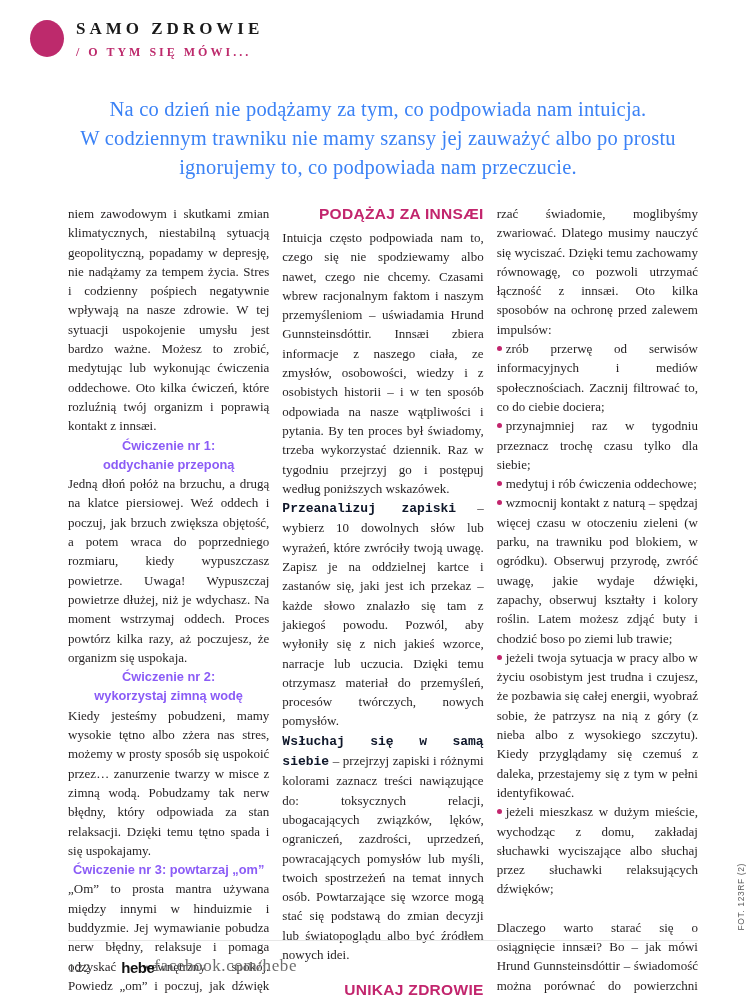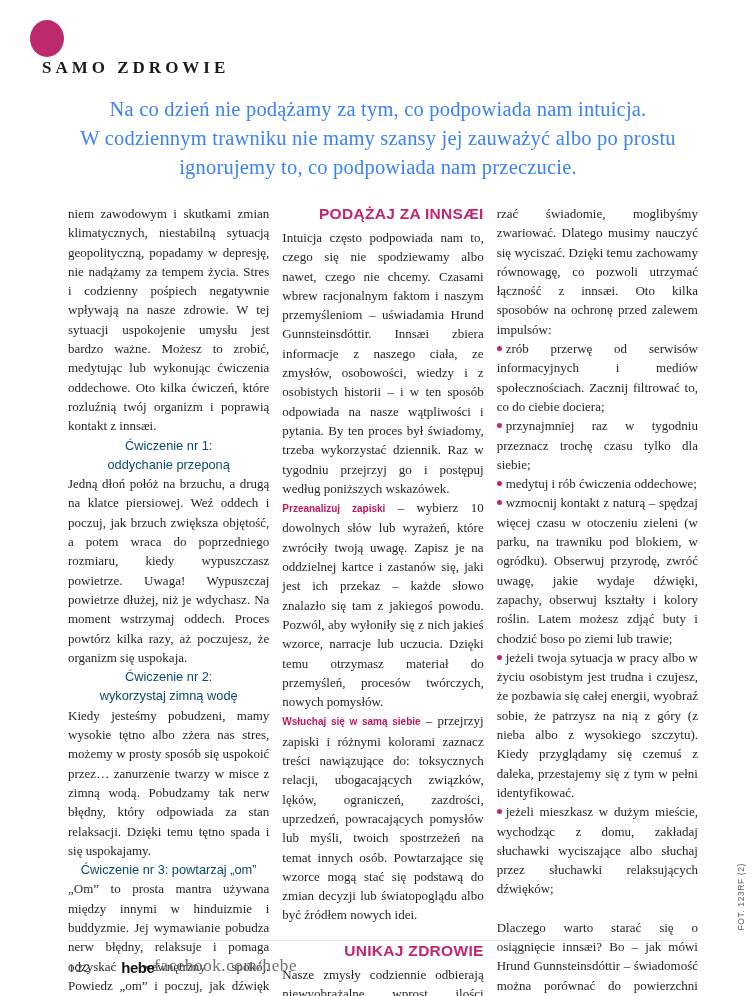--- a/index.html
+++ b/index.html
@@ -1,42 +1,42 @@
 <!DOCTYPE html>
 <html><head>
 <meta charset="utf-8">
 <style>
   html,body{margin:0;padding:0;background:#fff;}
   .page{position:relative;width:756px;height:996px;background:#ffffff;overflow:hidden;
         font-family:"Liberation Serif",serif;color:#231f20;}
 
   
-  .header{position:absolute;left:30px;top:18px;display:flex;align-items:flex-start;flex-direction:column;}
+  .header{position:absolute;left:30px;top:18px;display:flex;align-items:flex-start;}
   .dot{width:34px;height:37px;border-radius:50%;background:#bd2a6c;margin-top:2px;}
   .header-text{margin-left:12px;}
   .section-title{font-family:"Liberation Serif",serif;font-weight:700;font-size:17px;
                  letter-spacing:4px;color:#1a1a1a;line-height:22px;}
   .sub-title{font-family:"Liberation Serif",serif;font-weight:700;font-size:12px;
              letter-spacing:3px;color:#bd2a6c;line-height:18px;margin-top:3px;}
 
   
   .intro{position:absolute;left:48px;top:95px;width:660px;text-align:center;
          font-size:20.5px;line-height:29px;color:#3b82f6;font-weight:400;letter-spacing:.2px;}
   .intro span{display:block;}
 
   
   .columns{position:absolute;left:68px;top:204px;width:630px;display:flex;gap:13px;}
   .col{flex:1;font-size:13px;line-height:19.3px;text-align:justify;}
   .col p{margin:0;}
-  .ex-head{font-family:"Liberation Sans",sans-serif;font-weight:400;font-size:12.8px;
-           color:#0c4a6e;text-align:center;line-height:19.3px;}
+  .ex-head{font-family:"Liberation Sans",sans-serif;font-weight:700;font-size:12.8px;
+           color:#8b5cf6;text-align:center;line-height:19.3px;}
   .big-head{font-family:"Liberation Sans",sans-serif;font-weight:700;font-size:15.5px;
             color:#c2256d;text-align:right;letter-spacing:.3px;line-height:20px;margin:0 0 4px 0;}
   .big-head.spaced{margin-top:16px;}
-  .lead{font-family:Liberation Sans, sans-serif;font-weight:700;font-size:10px;color:#be185d;}
+  .lead{font-family:Liberation Mono, monospace;font-weight:700;font-size:13px;color:#0f172a;}
   .blt{display:inline-block;width:5px;height:5px;border-radius:50%;background:#c2256d;
        margin-right:4px;vertical-align:2px;}
   .bullet-item{margin:0;}
   .gap-para{margin-top:19px !important;}
 
   
   .credit{position:absolute;right:10px;bottom:66px;writing-mode:vertical-rl;transform:rotate(180deg);
           font-family:"Liberation Sans",sans-serif;font-size:8.5px;color:#5a5a5a;letter-spacing:.6px;}
 
   
@@ -49,20 +49,21 @@
 </style>
 </head>
 <body>
 
 <div class="page">
 
   <div class="header">
     <div class="dot"></div>
     <div class="header-text">
       <div class="section-title">SAMO ZDROWIE</div>
+      <div class="sub-title">/ O TYM SIĘ MÓWI...</div>
     </div>
   </div>
 
   <div class="intro">
     <span>Na co dzień nie podążamy za tym, co podpowiada nam intuicja.</span>
     <span>W codziennym trawniku nie mamy szansy jej zauważyć albo po prostu</span>
     <span>ignorujemy to, co podpowiada nam przeczucie.</span>
   </div>
 
   <div class="columns">

